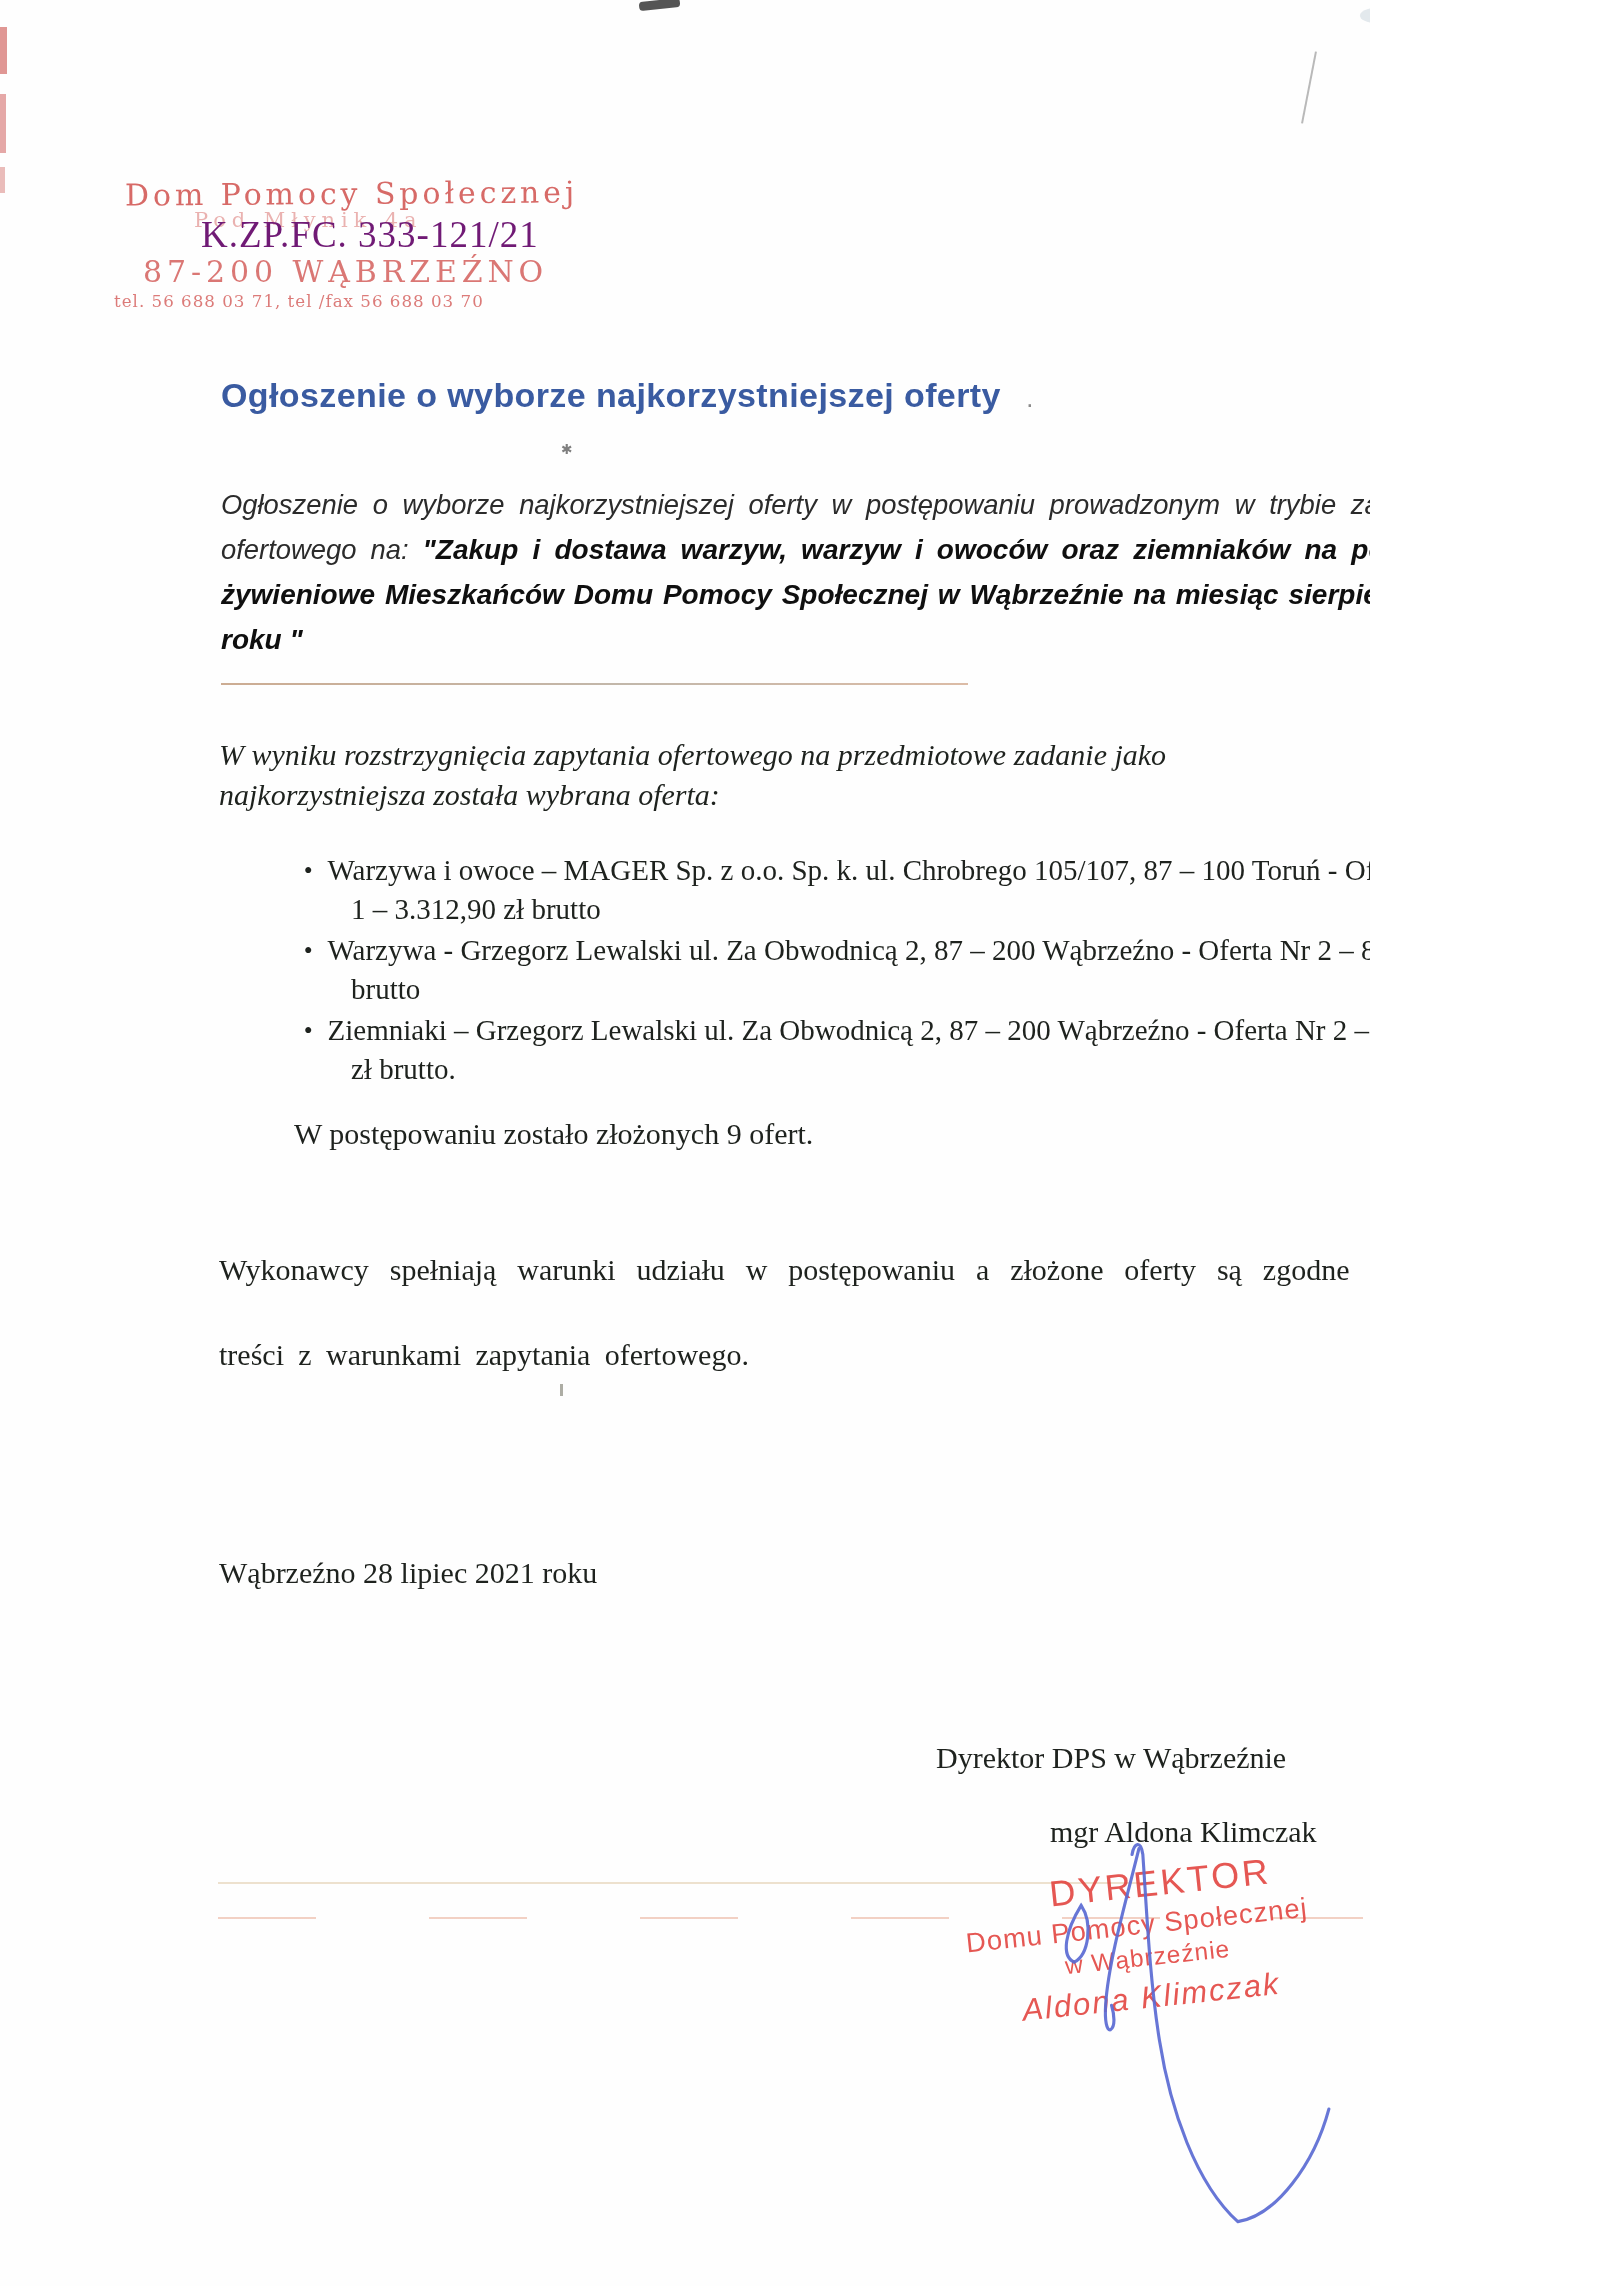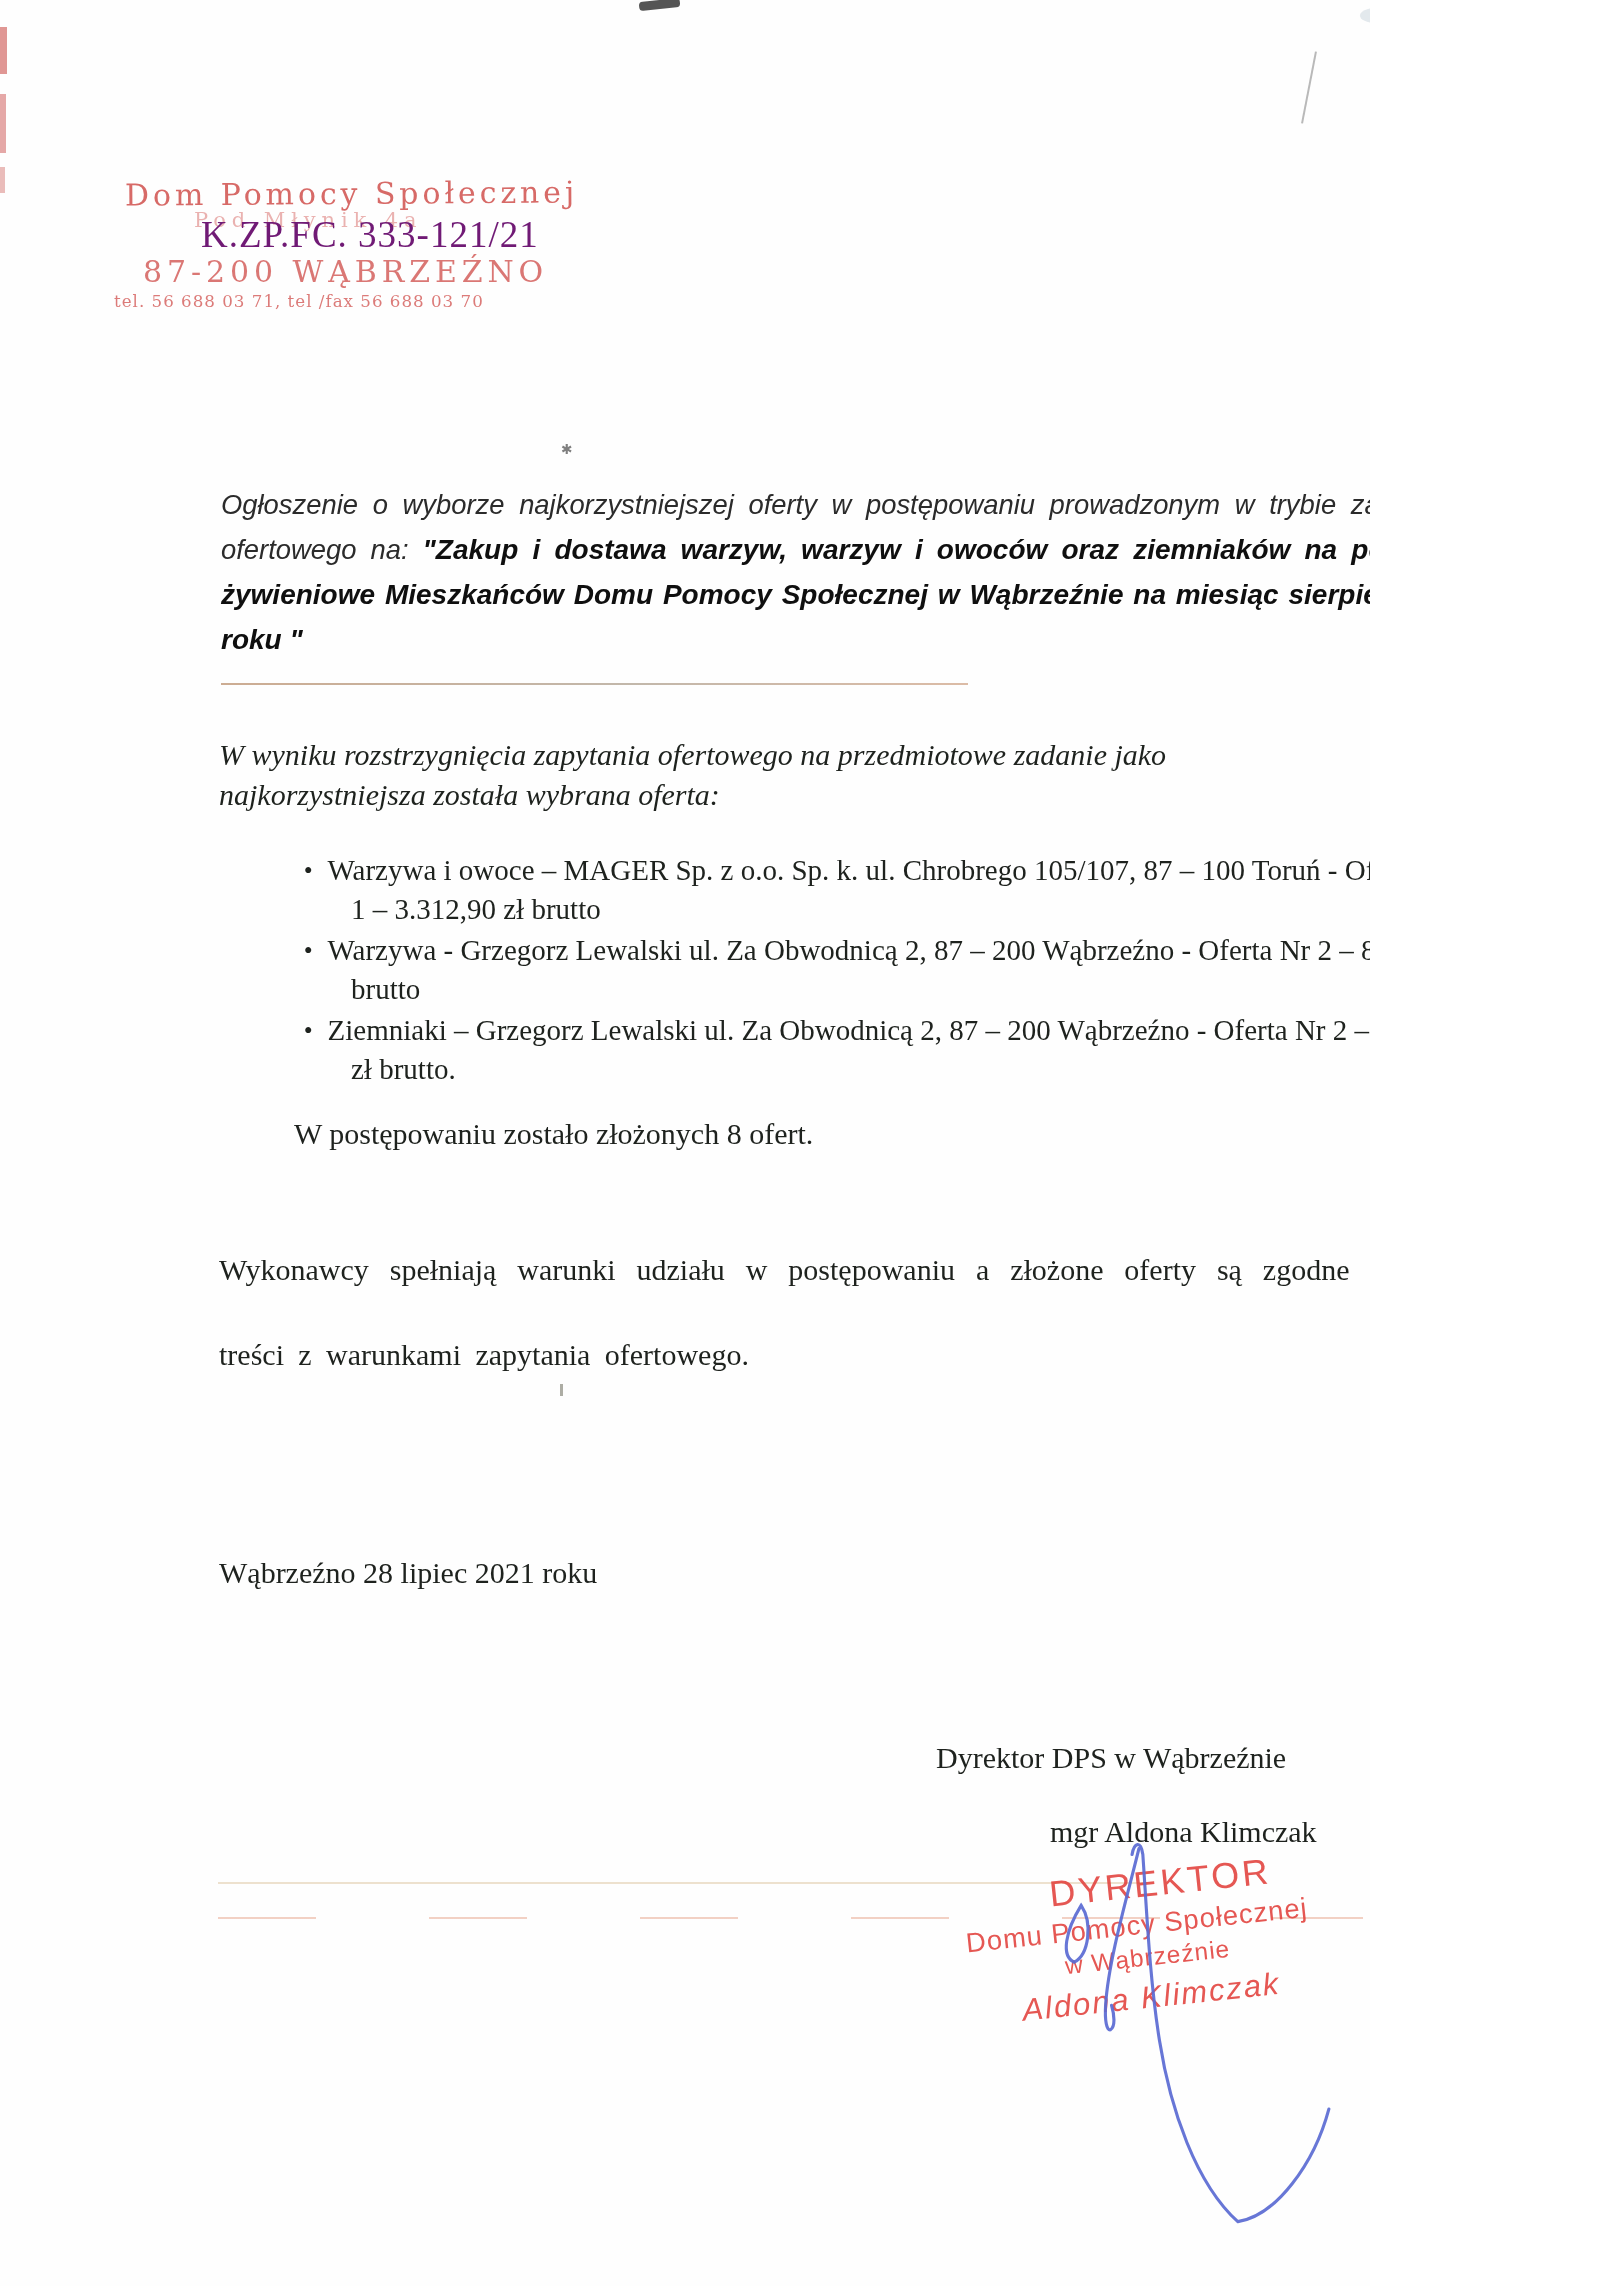--- a/index.html
+++ b/index.html
@@ -131,37 +131,40 @@
   <div class="abs edge-red-1"></div>
   <div class="abs edge-red-2"></div>
   <div class="abs edge-red-3"></div>
 
   <div class="abs stamp-red stamp-l1">Dom Pomocy Społecznej</div>
   <div class="abs stamp-red stamp-l2">Pod Młynik 4a</div>
   <div class="abs ref-number">K.ZP.FC. 333-121/21</div>
   <div class="abs stamp-red stamp-l3">87-200 WĄBRZEŹNO</div>
   <div class="abs stamp-red stamp-l4">tel. 56 688 03 71, tel /fax 56 688 03 70</div>
 
+  <div class="abs doc-title">
+    <span>Ogłoszenie o wyborze najkorzystniejszej oferty</span><span class="title-dot">.</span>
+  </div>
   <div class="abs tiny-mark">✱</div>
 
   <div class="abs intro">
     <span>Ogłoszenie o wyborze najkorzystniejszej oferty w postępowaniu prowadzonym w trybie zapytania ofertowego na: </span><b>"Zakup i dostawa warzyw, warzyw i owoców oraz ziemniaków na potrzeby żywieniowe Mieszkańców Domu Pomocy Społecznej w Wąbrzeźnie na miesiąc sierpień 2021 roku "</b>
   </div>
 
   <div class="abs divider"></div>
 
   <div class="abs result-intro">W wyniku rozstrzygnięcia zapytania ofertowego na przedmiotowe zadanie jako najkorzystniejsza została wybrana oferta:</div>
 
   <ul class="abs offers">
     <li><span class="bullet">•</span><span>Warzywa i owoce – MAGER Sp. z o.o. Sp. k. ul. Chrobrego 105/107, 87 – 100 Toruń - Oferta Nr 1 – 3.312,90 zł brutto</span></li>
     <li><span class="bullet">•</span><span>Warzywa - Grzegorz Lewalski ul. Za Obwodnicą 2, 87 – 200 Wąbrzeźno - Oferta Nr 2 – 864,00 zł brutto</span></li>
     <li><span class="bullet">•</span><span>Ziemniaki – Grzegorz Lewalski ul. Za Obwodnicą 2, 87 – 200 Wąbrzeźno - Oferta Nr 2 – 720,00 zł brutto.</span></li>
   </ul>
 
-  <div class="abs offers-count">W postępowaniu zostało złożonych 8 ofert.</div>
+  <div class="abs offers-count">W postępowaniu zostało złożonych 9 ofert.</div>
 
   <div class="abs compliance">Wykonawcy spełniają warunki udziału w postępowaniu a złożone oferty są zgodne w swej treści z warunkami zapytania ofertowego.</div>
   <div class="abs apostrophe-mark"></div>
 
   <div class="abs date-line">Wąbrzeźno 28 lipiec 2021 roku</div>
 
   <div class="abs sig-title">Dyrektor DPS w Wąbrzeźnie</div>
   <div class="abs sig-name">mgr Aldona Klimczak</div>
 
   <div class="abs ghost1"></div>

